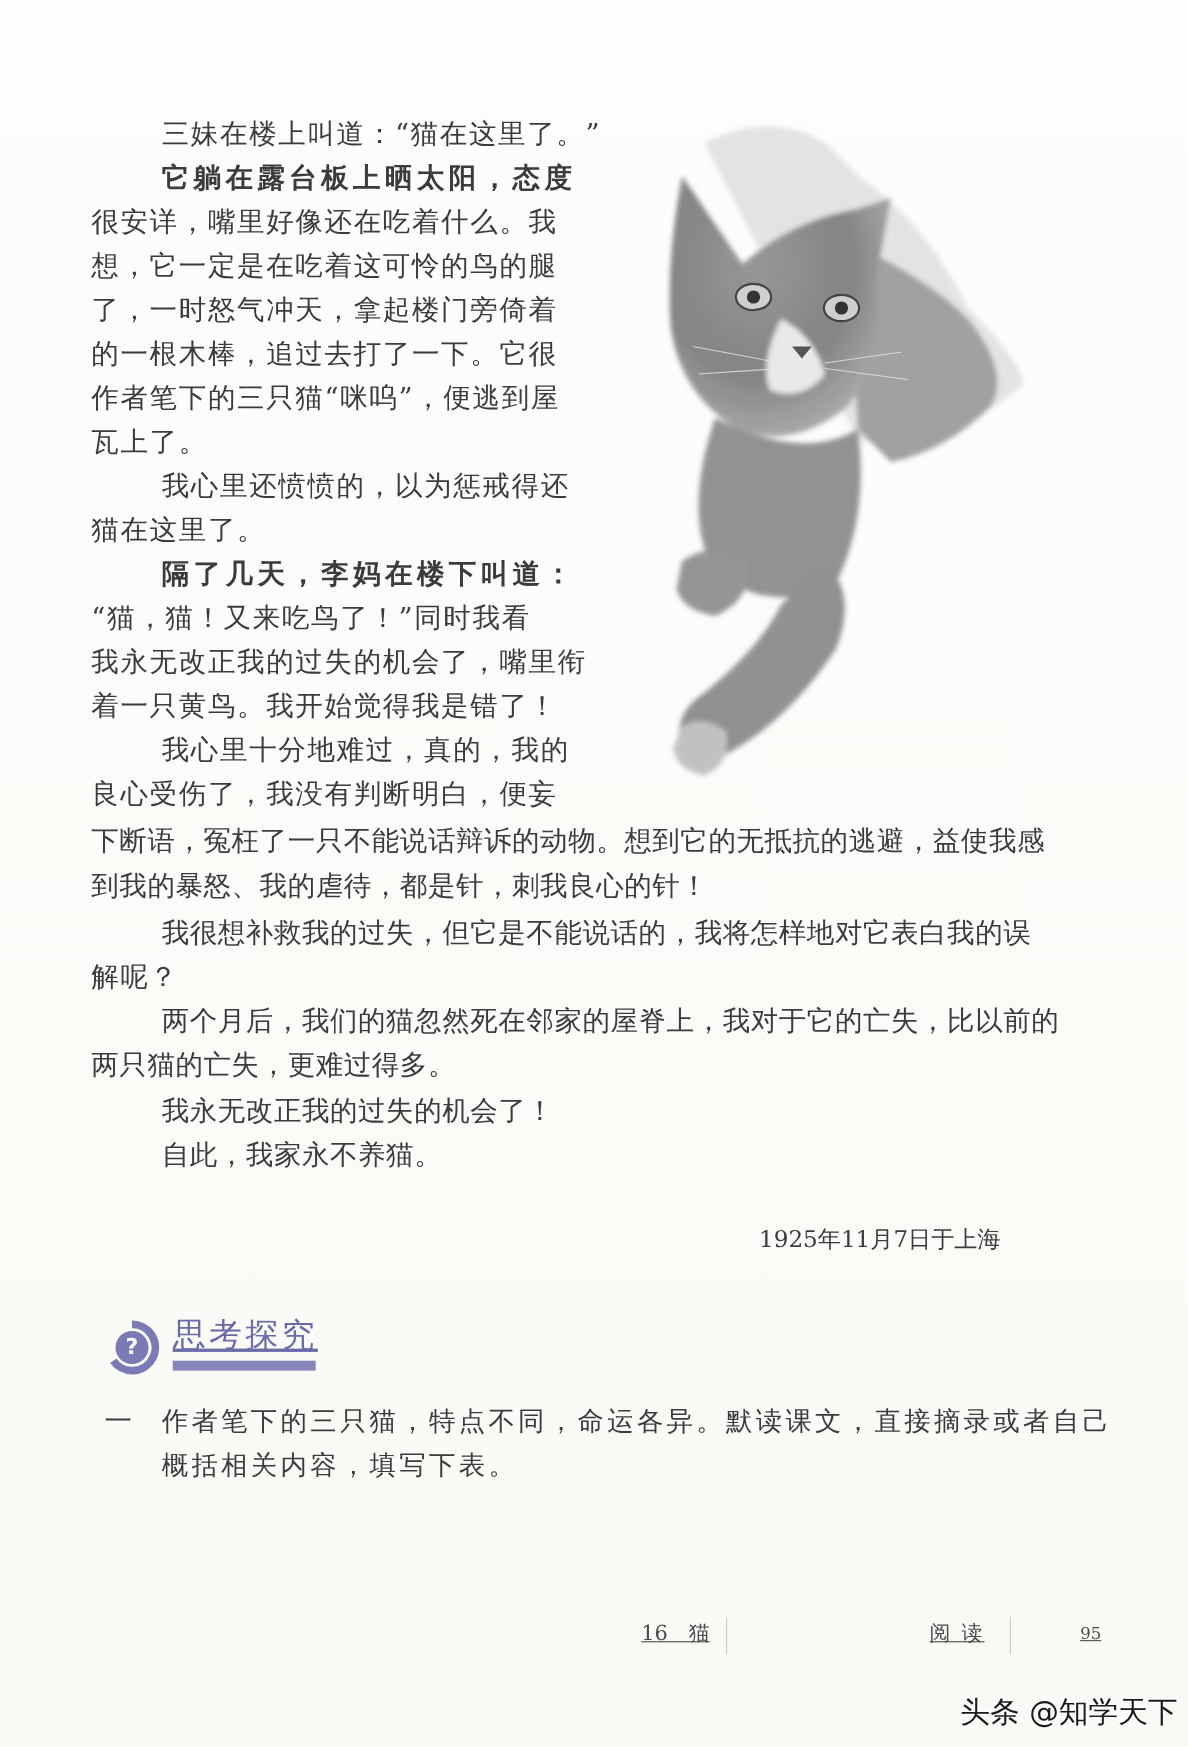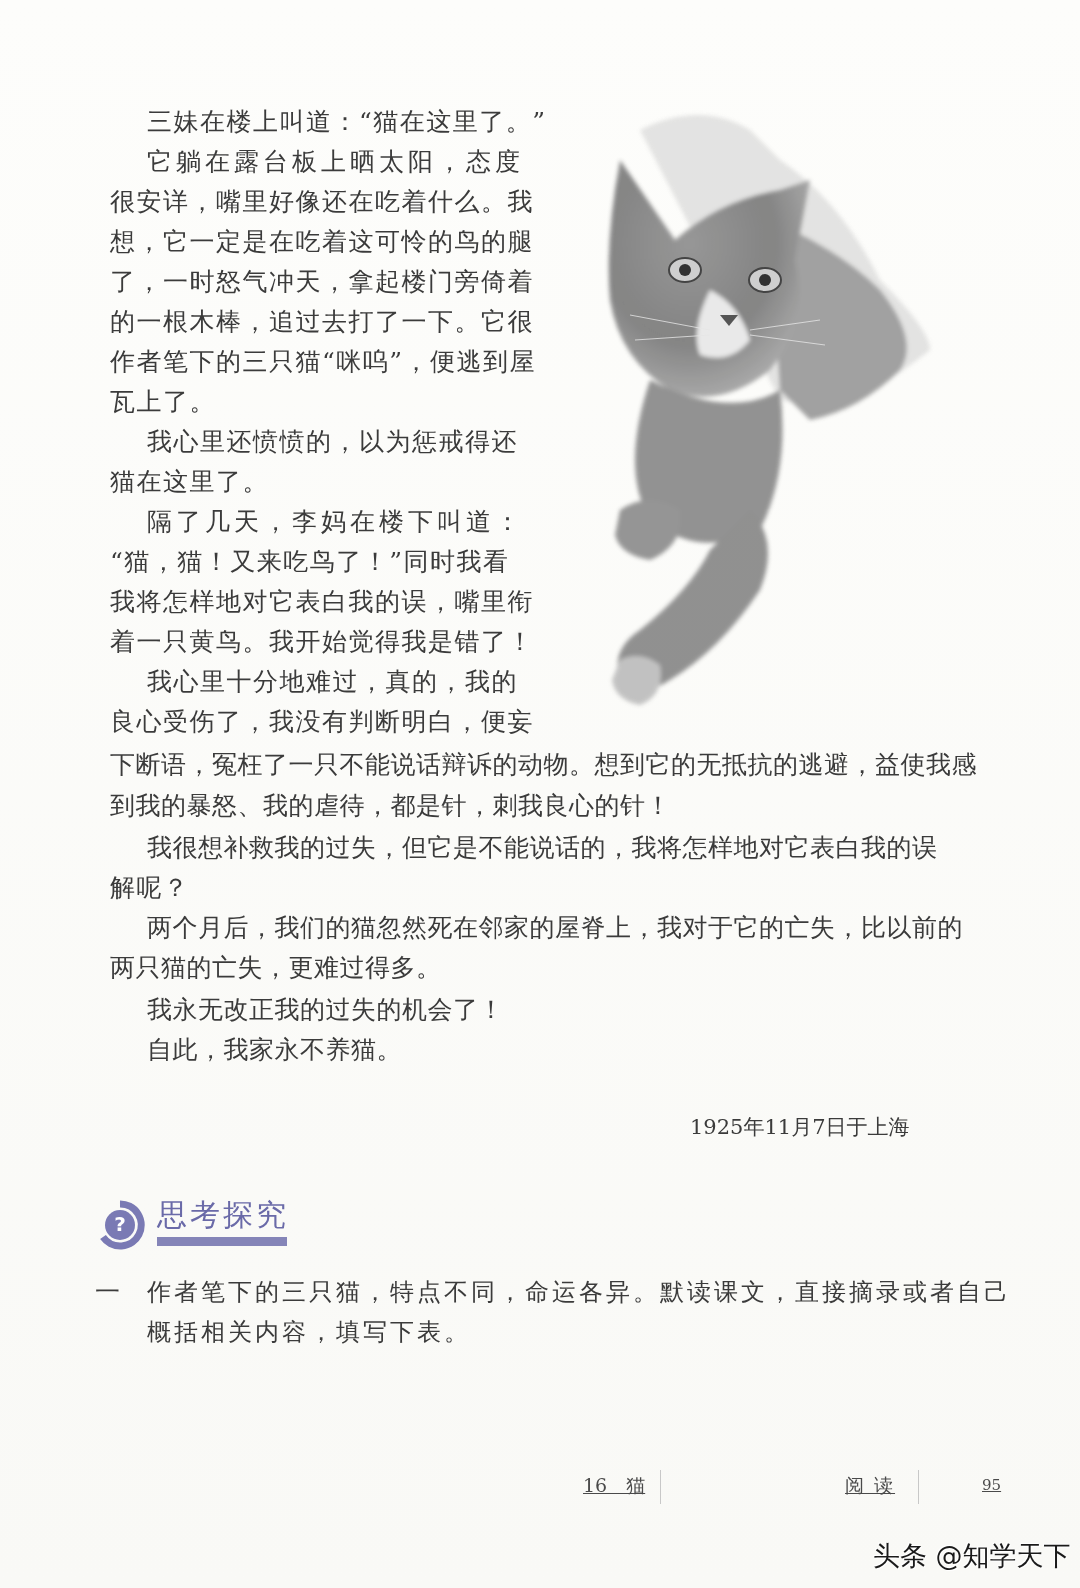--- a/index.html
+++ b/index.html
@@ -5,31 +5,31 @@
     html, body { margin: 0; padding: 0; }
     body {
       width: 1080px; height: 1588px; overflow: hidden;
       background: #fbfbf9;
       font-family: "DejaVu Serif", "Liberation Serif", serif;
       color: #3a3a3a;
       position: relative;
     }
     .page { position: absolute; inset: 0; background: linear-gradient(180deg,#fdfdfb 0%,#f9f9f6 100%); padding-left: 44px; }
     .line {
-      position: absolute; left: 110px;
+      position: absolute; left: 83px;
       font-size: 25px; line-height: 40px; letter-spacing: 1.5px;
       white-space: nowrap; color: #3b3b3b;
     }
     .indent { left: 147px; }
-    .narrow { letter-spacing: 4px; }
+    .narrow { letter-spacing: 4px; font-weight: bold; }
     .date { position: absolute; left: 690px; top: 1070px; font-size: 21px; line-height: 34px; color: #3b3b3b; margin-top: 40px; }
     .cat-illustration { position: absolute; left: 580px; top: 90px; width: 360px; height: 640px; }
     .section-head { position: absolute; left: 95px; top: 1195px; height: 60px; }
     .q-icon { position: absolute; left: 0; top: 5px; width: 50px; height: 50px; }
-    .section-title { position: absolute; left: 62px; top: 0; font-size: 30px; line-height: 40px; color: #6a6aa8; letter-spacing: 3px; white-space: nowrap; }
+    .section-title { position: absolute; left: 62px; top: 0; font-size: 30px; line-height: 40px; color: #6a6aa8; letter-spacing: 3px; white-space: nowrap; text-decoration: underline; }
     .section-bar { position: absolute; left: 62px; top: 42px; width: 130px; height: 9px; background: #8585b8; }
     .q-num { position: absolute; left: 95px; top: 1272px; font-size: 25px; line-height: 40px; color: #3b3b3b; }
     .q-line { position: absolute; font-size: 24px; line-height: 40px; letter-spacing: 3px; white-space: nowrap; color: #3b3b3b; }
     .footer { position: absolute; top: 1470px; font-size: 19px; line-height: 30px; color: #4a4a4a; white-space: nowrap; text-decoration: underline; }
     .footer-sep { position: absolute; top: 1470px; width: 1px; height: 34px; background: #c8c8c8; }
     .watermark { position: absolute; left: 845px; top: 1538px; font-family: "DejaVu Sans", "Liberation Sans", sans-serif; font-size: 27px; color: #1a1a1a; white-space: nowrap; text-shadow: 1px 1px 0 #fff, -1px -1px 0 #fff; margin-left: 28px; }
   </style>
 </head>
 <body>
 
@@ -41,21 +41,21 @@
     <div class="line" style="top:182px">很安详，嘴里好像还在吃着什么。我</div>
     <div class="line" style="top:222px">想，它一定是在吃着这可怜的鸟的腿</div>
     <div class="line" style="top:262px">了，一时怒气冲天，拿起楼门旁倚着</div>
     <div class="line" style="top:302px">的一根木棒，追过去打了一下。它很</div>
     <div class="line" style="top:342px">作者笔下的三只猫“咪呜”，便逃到屋</div>
     <div class="line" style="top:382px">瓦上了。</div>
     <div class="line indent" style="top:422px">我心里还愤愤的，以为惩戒得还</div>
     <div class="line" style="top:462px">猫在这里了。</div>
     <div class="line indent narrow" style="top:502px">隔了几天，李妈在楼下叫道：</div>
     <div class="line" style="top:542px">“猫，猫！又来吃鸟了！”同时我看</div>
-    <div class="line" style="top:582px">我将怎样地对它表白我的误，嘴里衔</div>
+    <div class="line" style="top:582px">我永无改正我的过失的机会了，嘴里衔</div>
     <div class="line" style="top:622px">着一只黄鸟。我开始觉得我是错了！</div>
     <div class="line indent" style="top:662px">我心里十分地难过，真的，我的</div>
     <div class="line" style="top:702px">良心受伤了，我没有判断明白，便妄</div>
     <div class="line" style="top:745px;letter-spacing:0.5px">下断语，冤枉了一只不能说话辩诉的动物。想到它的无抵抗的逃避，益使我感</div>
     <div class="line" style="top:786px;letter-spacing:0.5px">到我的暴怒、我的虐待，都是针，刺我良心的针！</div>
     <div class="line indent" style="top:828px;letter-spacing:0.5px">我很想补救我的过失，但它是不能说话的，我将怎样地对它表白我的误</div>
     <div class="line" style="top:868px">解呢？</div>
     <div class="line indent" style="top:908px;letter-spacing:0.5px">两个月后，我们的猫忽然死在邻家的屋脊上，我对于它的亡失，比以前的</div>
     <div class="line" style="top:948px;letter-spacing:0.5px">两只猫的亡失，更难过得多。</div>
     <div class="line indent" style="top:990px;letter-spacing:0.5px">我永无改正我的过失的机会了！</div>

